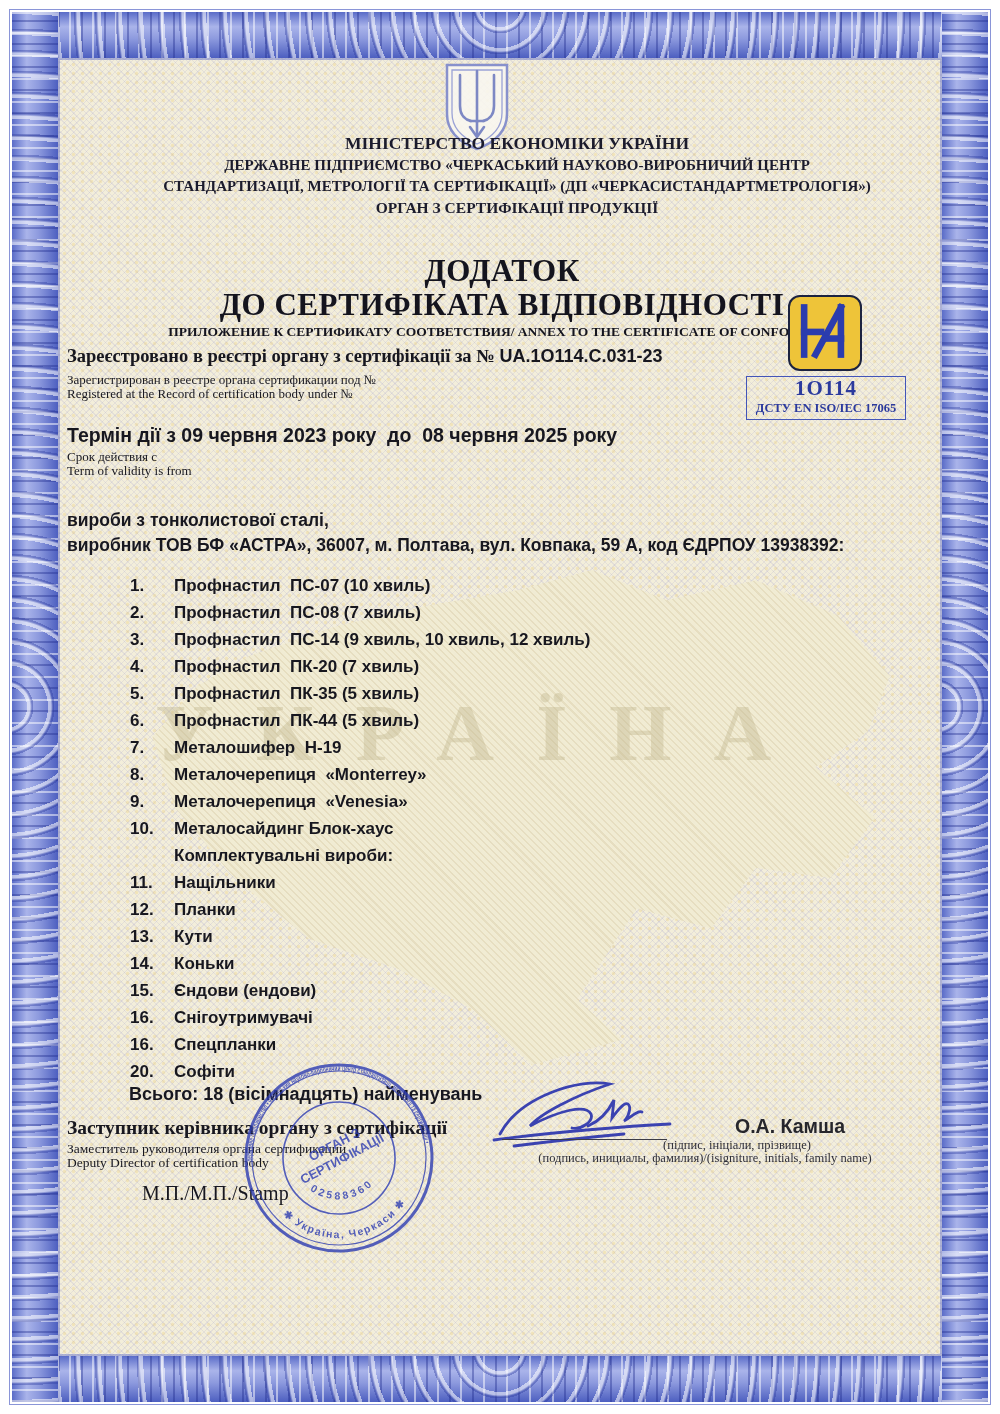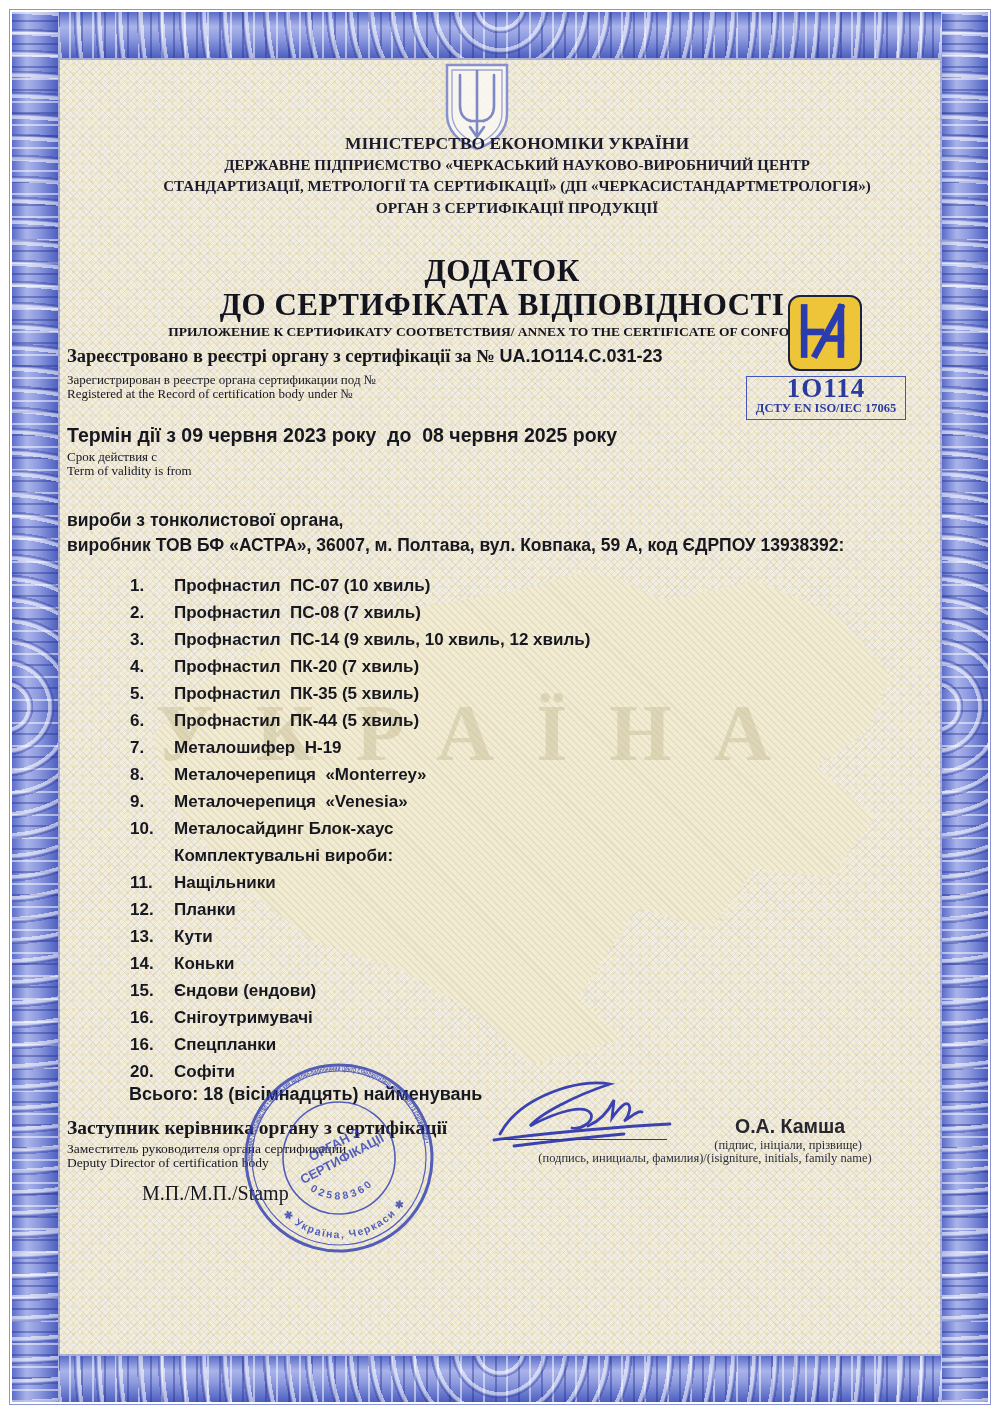--- a/index.html
+++ b/index.html
@@ -41,21 +41,21 @@
   .org .l1{font-size:17.5px;line-height:23px;}
   .org .l2,.org .l3{font-size:15px;line-height:21px;}
   .org .l4{font-size:15.5px;line-height:22px;}
   .title{left:0;top:194px;width:884px;text-align:center;font-weight:bold;color:#14141e;}
   .title .t1,.title .t2{font-size:31px;line-height:34px;letter-spacing:.5px;}
   .title .t3{font-size:13.5px;line-height:20px;}
   
   .mark-box{left:728px;top:235px;width:70px;height:72px;background:#eec439;border:2px solid #1c2340;border-radius:12px;}
   .code-box{left:686px;top:316px;width:158px;height:42px;border:1.5px solid #4355b8;color:#2b3a9e;
     text-align:center;font-weight:bold;}
-  .code-box .c1{font-size:27px;line-height:23px;letter-spacing:1px;}
+  .code-box .c1{font-size:21px;line-height:23px;letter-spacing:1px;}
   .code-box .c2{font-size:12.5px;line-height:16px;}
   
   .reg-main{left:7px;top:286px;font-size:18.5px;font-weight:bold;}
   .reg-num{font-family:"Liberation Sans",sans-serif;font-size:18px;}
   .reg-ru{left:7px;top:312px;font-size:13px;}
   .reg-en{left:7px;top:326px;font-size:13px;}
   
   .val-main{left:7px;top:364px;font-family:"Liberation Sans",sans-serif;font-size:19.5px;font-weight:bold;white-space:pre;}
   .val-ru{left:7px;top:389px;font-size:13px;}
   .val-en{left:7px;top:403px;font-size:13px;}
@@ -67,21 +67,21 @@
   .item-row{display:flex;height:27px;align-items:baseline;line-height:27px;}
   .inum{margin-left:70px;width:44px;}
   .itext{white-space:pre;}
   .total{left:69px;top:1024px;font-family:"Liberation Sans",sans-serif;font-size:18px;font-weight:bold;}
   
   .role-ua{left:7px;top:1057px;font-size:19.5px;font-weight:bold;}
   .role-ru{left:7px;top:1081px;font-size:13.5px;}
   .role-en{left:7px;top:1095px;font-size:13.5px;}
   .mp{left:45px;top:1122px;font-size:20px;margin-left:37px;}
   .signer{left:675px;top:1055px;font-family:"Liberation Sans",sans-serif;font-size:19.5px;font-weight:bold;color:#26262c;}
-  .cap1{left:552px;top:1078px;width:250px;text-align:right;font-size:12.5px;color:#2e2e38;}
+  .cap1{left:552px;top:1078px;width:250px;text-align:center;font-size:12.5px;color:#2e2e38;}
   .cap2{left:430px;top:1091px;width:430px;text-align:center;font-size:12.5px;color:#2e2e38;}
   .sig-line{left:442px;top:1079px;width:165px;height:1px;background:#3c3c46;}
   svg text{font-family:"Liberation Sans",sans-serif;}
 </style>
 </head>
 <body>
 
 <div class="page">
   <div class="outer-hairline"></div>
   <div class="band band-top"></div>
@@ -137,21 +137,21 @@
     </div>
 
     <div class="abs reg-main"><span>Зареєстровано в реєстрі органу з сертифікації за № </span><span class="reg-num">UA.1О114.С.031-23</span></div>
     <div class="abs reg-ru">Зарегистрирован в реестре органа сертификации под №</div>
     <div class="abs reg-en">Registered at the Record of certification body under №</div>
 
     <div class="abs val-main">Термін дії з 09 червня 2023 року  до  08 червня 2025 року</div>
     <div class="abs val-ru">Срок действия с</div>
     <div class="abs val-en">Term of validity is from</div>
 
-    <div class="abs prod1">вироби з тонколистової органа,</div>
+    <div class="abs prod1">вироби з тонколистової сталі,</div>
     <div class="abs prod2">виробник ТОВ БФ «АСТРА», 36007, м. Полтава, вул. Ковпака, 59 А, код ЄДРПОУ 13938392:</div>
 
     <div class="abs list">
       <div class="item-row">
           <span class="inum">1.</span>
           <span class="itext">Профнастил  ПС-07 (10 хвиль)</span>
         </div>
       <div class="item-row">
           <span class="inum">2.</span>
           <span class="itext">Профнастил  ПС-08 (7 хвиль)</span>

